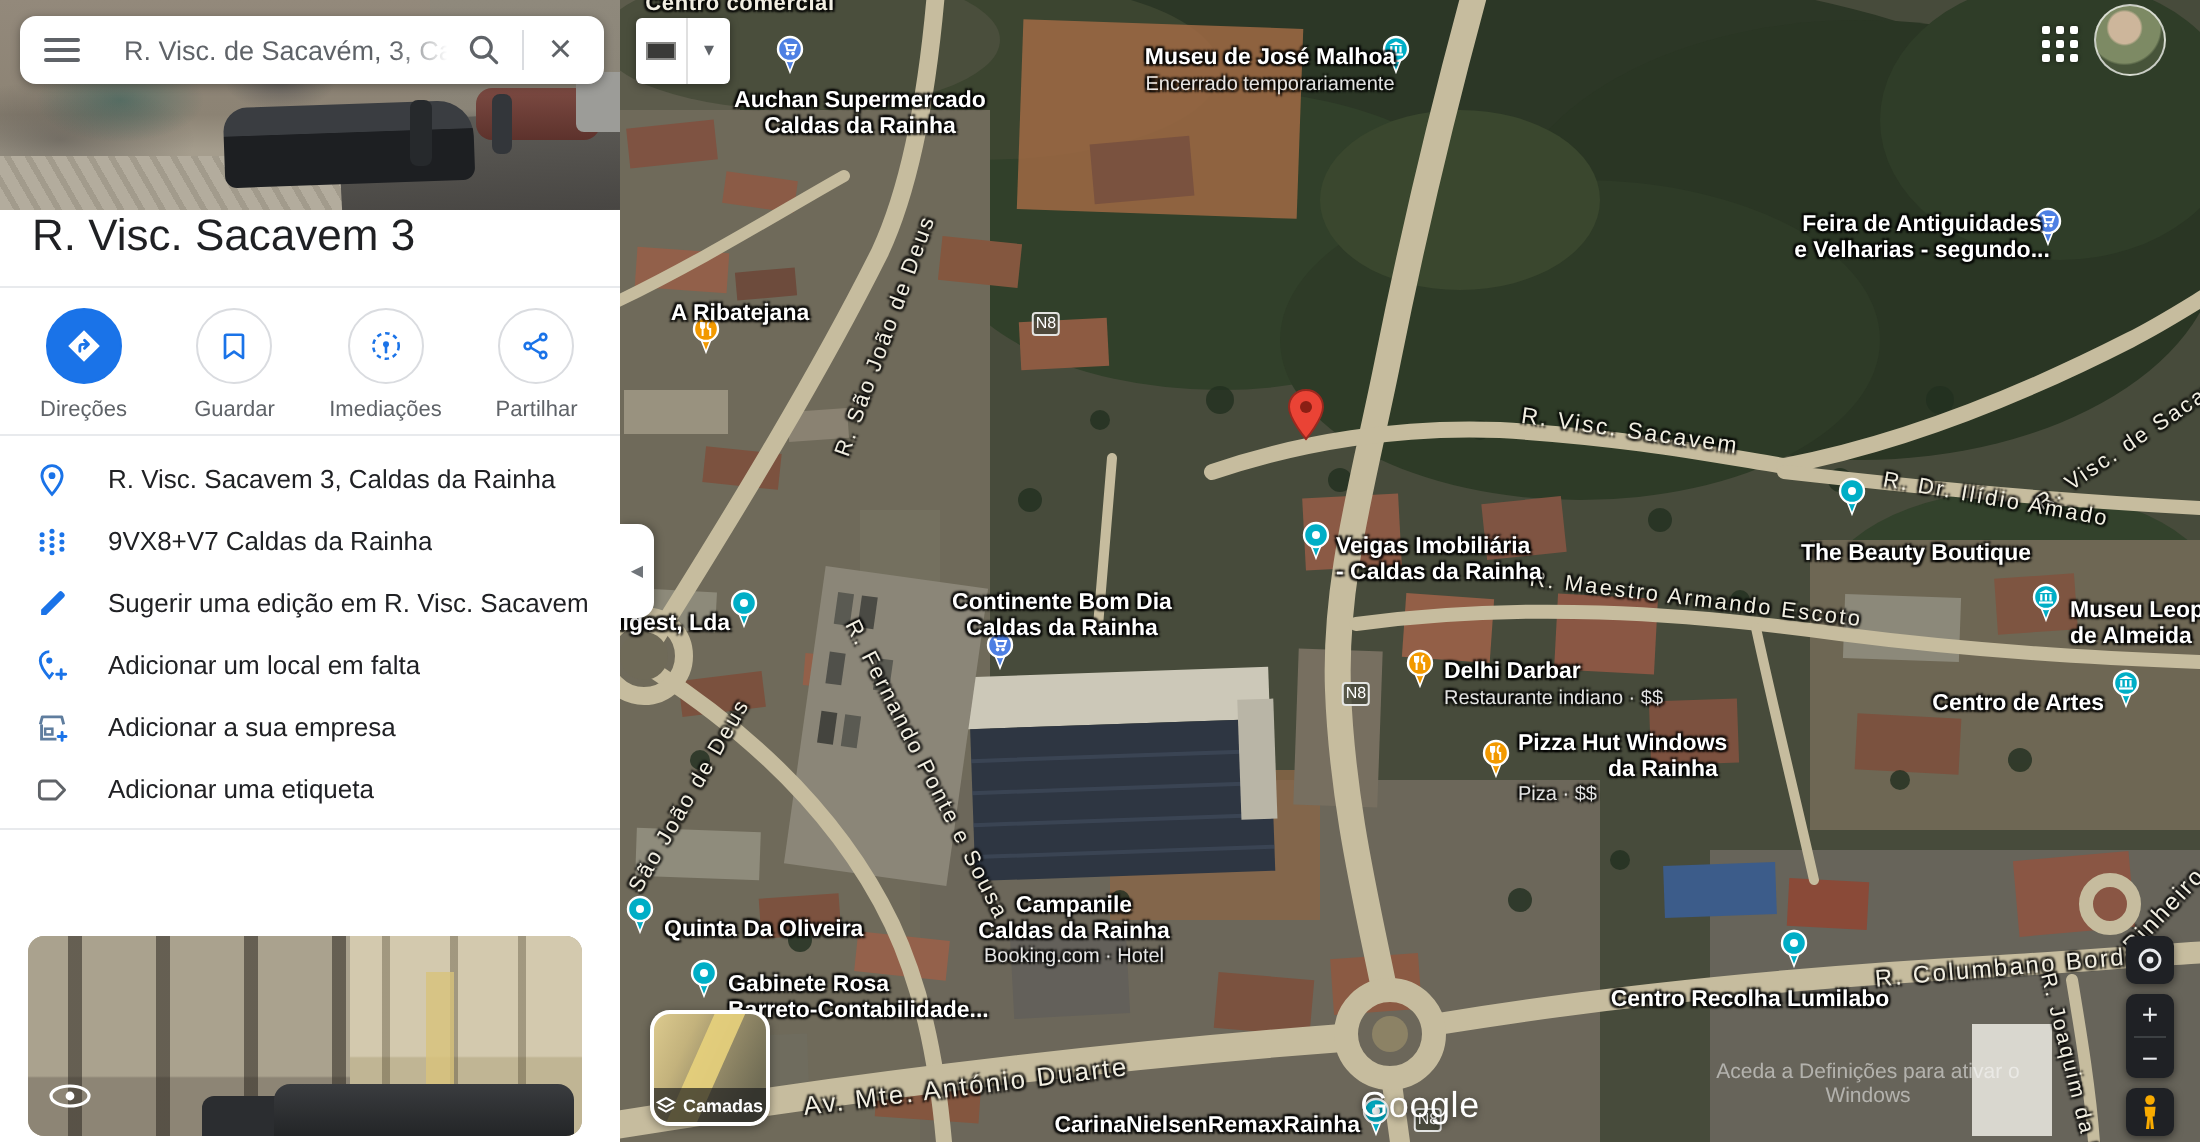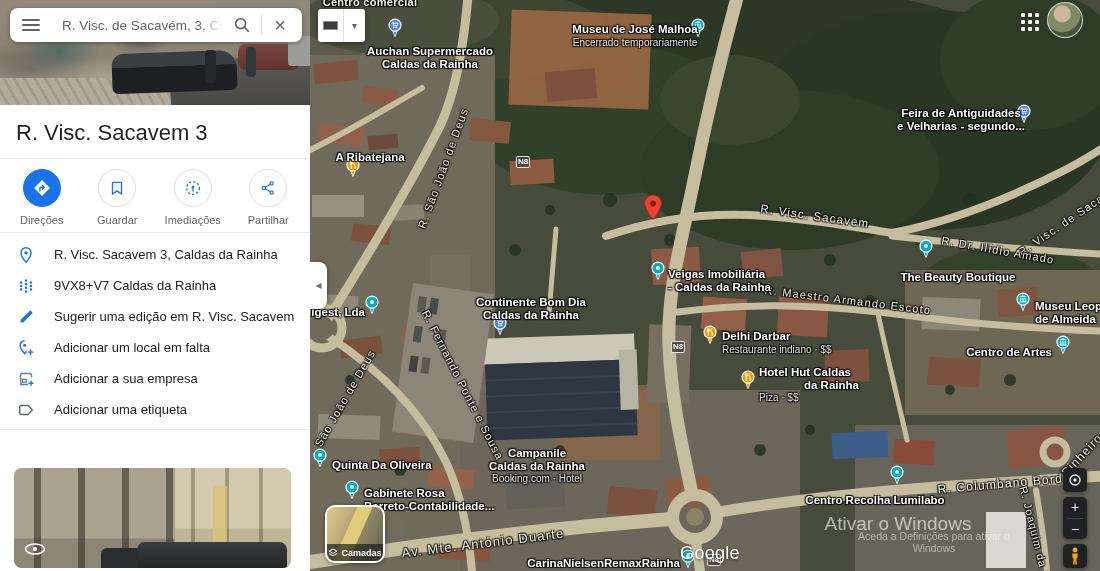--- a/index.html
+++ b/index.html
@@ -32,21 +32,21 @@
     box-shadow:0 1px 5px rgba(0,0,0,.35);display:flex;align-items:center;z-index:5;padding:0 8px 0 12px;}
   .hamburger{width:18px;display:flex;flex-direction:column;gap:3px;cursor:pointer;flex:0 0 auto;}
   .hamburger span{display:block;height:2px;background:#5f6368;border-radius:1px;}
   .search-text{flex:1;margin-left:22px;font-size:13.5px;color:#5f6368;white-space:nowrap;overflow:hidden;
     -webkit-mask-image:linear-gradient(90deg,#000 82%,transparent 98%);
     mask-image:linear-gradient(90deg,#000 82%,transparent 98%);cursor:text;}
   .search-glyph{flex:0 0 auto;margin:0 6px;cursor:pointer;display:flex;align-items:center;}
   .sb-divider{width:1px;height:20px;background:#dadce0;margin:0 4px;flex:0 0 auto;}
   .close-x{flex:0 0 auto;font-size:20px;color:#5f6368;padding:0 8px;cursor:pointer;line-height:1;}
   
-  .place-header{padding:15px 16px 12px;}
+  .place-header{padding:0 16px 12px;}
   .place-title{font-size:22px;font-weight:400;color:#1f2023;margin:0;}
   .h-divider{height:1px;background:#e8eaed;}
   
   .actions{display:flex;padding:10px 4px 6px;}
   .action{flex:1;display:flex;flex-direction:column;align-items:center;cursor:pointer;}
   .action-circle{width:38px;height:38px;border-radius:50%;border:1px solid #dadce0;background:#fff;
     display:flex;align-items:center;justify-content:center;}
   .action-primary{background:#1a73e8;border-color:#1a73e8;}
   .action-label{margin-top:7px;font-size:11px;color:#5f6368;text-align:center;line-height:12px;max-width:62px;}
   
@@ -80,21 +80,21 @@
   .street-label.area{font-weight:700;letter-spacing:.3px;}
   .poi-label{position:absolute;z-index:4;color:#fff;font-size:11.5px;font-weight:700;line-height:12.5px;white-space:nowrap;
     text-shadow:-1px -1px 1px rgba(0,0,0,.9),1px -1px 1px rgba(0,0,0,.9),-1px 1px 1px rgba(0,0,0,.9),1px 1px 1px rgba(0,0,0,.9);
     cursor:pointer;}
   .poi-sub{display:block;font-size:10px;font-weight:400;color:rgba(255,255,255,.88);margin-top:1px;}
   .align-center{transform:translate(-50%,-50%);text-align:center;}
   .align-left{transform:translate(0,-50%);text-align:left;}
   .align-right{transform:translate(-100%,-50%);text-align:right;}
   .map-pin{position:absolute;z-index:4;transform:translate(-50%,-62%);cursor:pointer;}
   .road-shield{position:absolute;z-index:3;transform:translate(-50%,-50%);background:rgba(68,70,58,.85);
-    border:1px solid rgba(255,255,255,.85);border-radius:2px;color:#fff;font-size:8px;font-weight:700;
+    border:1px solid rgba(255,255,255,.85);border-radius:2px;color:#fff;font-size:8px;font-weight:400;
     padding:1px 1px;line-height:1;}
   .red-marker{position:absolute;left:333px;top:194px;z-index:6;}
   
   .map-type-widget{position:absolute;left:8px;top:9px;width:47px;height:33px;background:#fff;border-radius:3px;
     box-shadow:0 1px 4px rgba(0,0,0,.4);display:flex;align-items:center;z-index:8;cursor:pointer;}
   .mtw-thumb{width:26px;height:100%;display:flex;align-items:center;justify-content:center;border-right:1px solid #e0e0e0;}
   .mtw-thumb span{display:block;width:15px;height:9px;background:#3a3a38;border:1px solid #8a8a88;}
   .mtw-caret{flex:1;text-align:center;color:#5f6368;font-size:10px;}
   .collapse-tab{position:absolute;left:0;top:262px;width:17px;height:47px;background:#fff;border-radius:0 8px 8px 0;
     box-shadow:1px 0 4px rgba(0,0,0,.3);display:flex;align-items:center;justify-content:center;z-index:8;cursor:pointer;
@@ -514,21 +514,21 @@
         <div class="poi-label align-left" style="left: 412px; top: 343px;">
           <span style="display: block;">Delhi Darbar</span>
           <span class="poi-sub">Restaurante indiano · $$</span>
         </div>
         <div class="map-pin" style="left: 438px; top: 385px;"><svg width="15" height="20" viewBox="0 0 15 20">
             <path d="M5 12.2 7.5 18.5 10 12.2Z" fill="#f29900" stroke="#fff" stroke-width="0.8"></path>
             <circle cx="7.5" cy="7" r="6" fill="#f29900" stroke="#fff" stroke-width="1.2"></circle>
             <path d="M5.8 3.5v7 M5 3.5v2.3a.8.8 0 0 0 1.6 0V3.5 M9.6 3.5c-.9 0-1.3 1.2-1.3 2.2 0 .8.5 1.3 1.3 1.3v3.5" stroke="#fff" stroke-width="1" fill="none"></path>
           </svg></div>
         <div class="poi-label align-left" style="left: 449px; top: 385px;">
-          <span style="display: block;">Hotel Hut Caldas</span>
+          <span style="display: block;">Pizza Hut Windows</span>
           <span style="display: block; margin-left: 45px;">da Rainha</span>
           <span class="poi-sub">Piza · $$</span>
         </div>
         <div class="map-pin" style="left: 713px; top: 307px;"><svg width="15" height="20" viewBox="0 0 15 20">
             <path d="M5 12.2 7.5 18.5 10 12.2Z" fill="#00aec6" stroke="#fff" stroke-width="0.8"></path>
             <circle cx="7.5" cy="7" r="6" fill="#00aec6" stroke="#fff" stroke-width="1.2"></circle>
             <path d="M7.5 3.2 11 5H4z" fill="#fff"></path>
             <rect x="4.6" y="5.6" width="1.1" height="3.2" fill="#fff"></rect>
             <rect x="6.9" y="5.6" width="1.1" height="3.2" fill="#fff"></rect>
             <rect x="9.2" y="5.6" width="1.1" height="3.2" fill="#fff"></rect>
@@ -607,21 +607,20 @@
     <div class="layers-button">
       <div class="layers-strip">
         <svg width="10" height="9" viewBox="0 0 10 9">
             <path d="M5 1 9 3.2 5 5.4 1 3.2z" fill="none" stroke="#fff" stroke-width="1"></path>
             <path d="M1 5.6 5 7.8 9 5.6" fill="none" stroke="#fff" stroke-width="1"></path>
           </svg>
         <span class="lbl">Camadas</span>
       </div>
     </div>
 
-    <div class="watermark wm1">Ativar o Windows</div>
     <div class="watermark wm2">Aceda a Definições para ativar o Windows</div>
     <div class="google-logo">Google</div>
 
     <div class="ctrl ctrl-target">
       <svg width="14" height="14" viewBox="0 0 14 14">
           <circle cx="7" cy="7" r="5" fill="none" stroke="#e8eaed" stroke-width="1.4"></circle>
           <circle cx="7" cy="7" r="1.7" fill="#e8eaed"></circle>
         </svg>
     </div>
     <div class="zoom-box">

